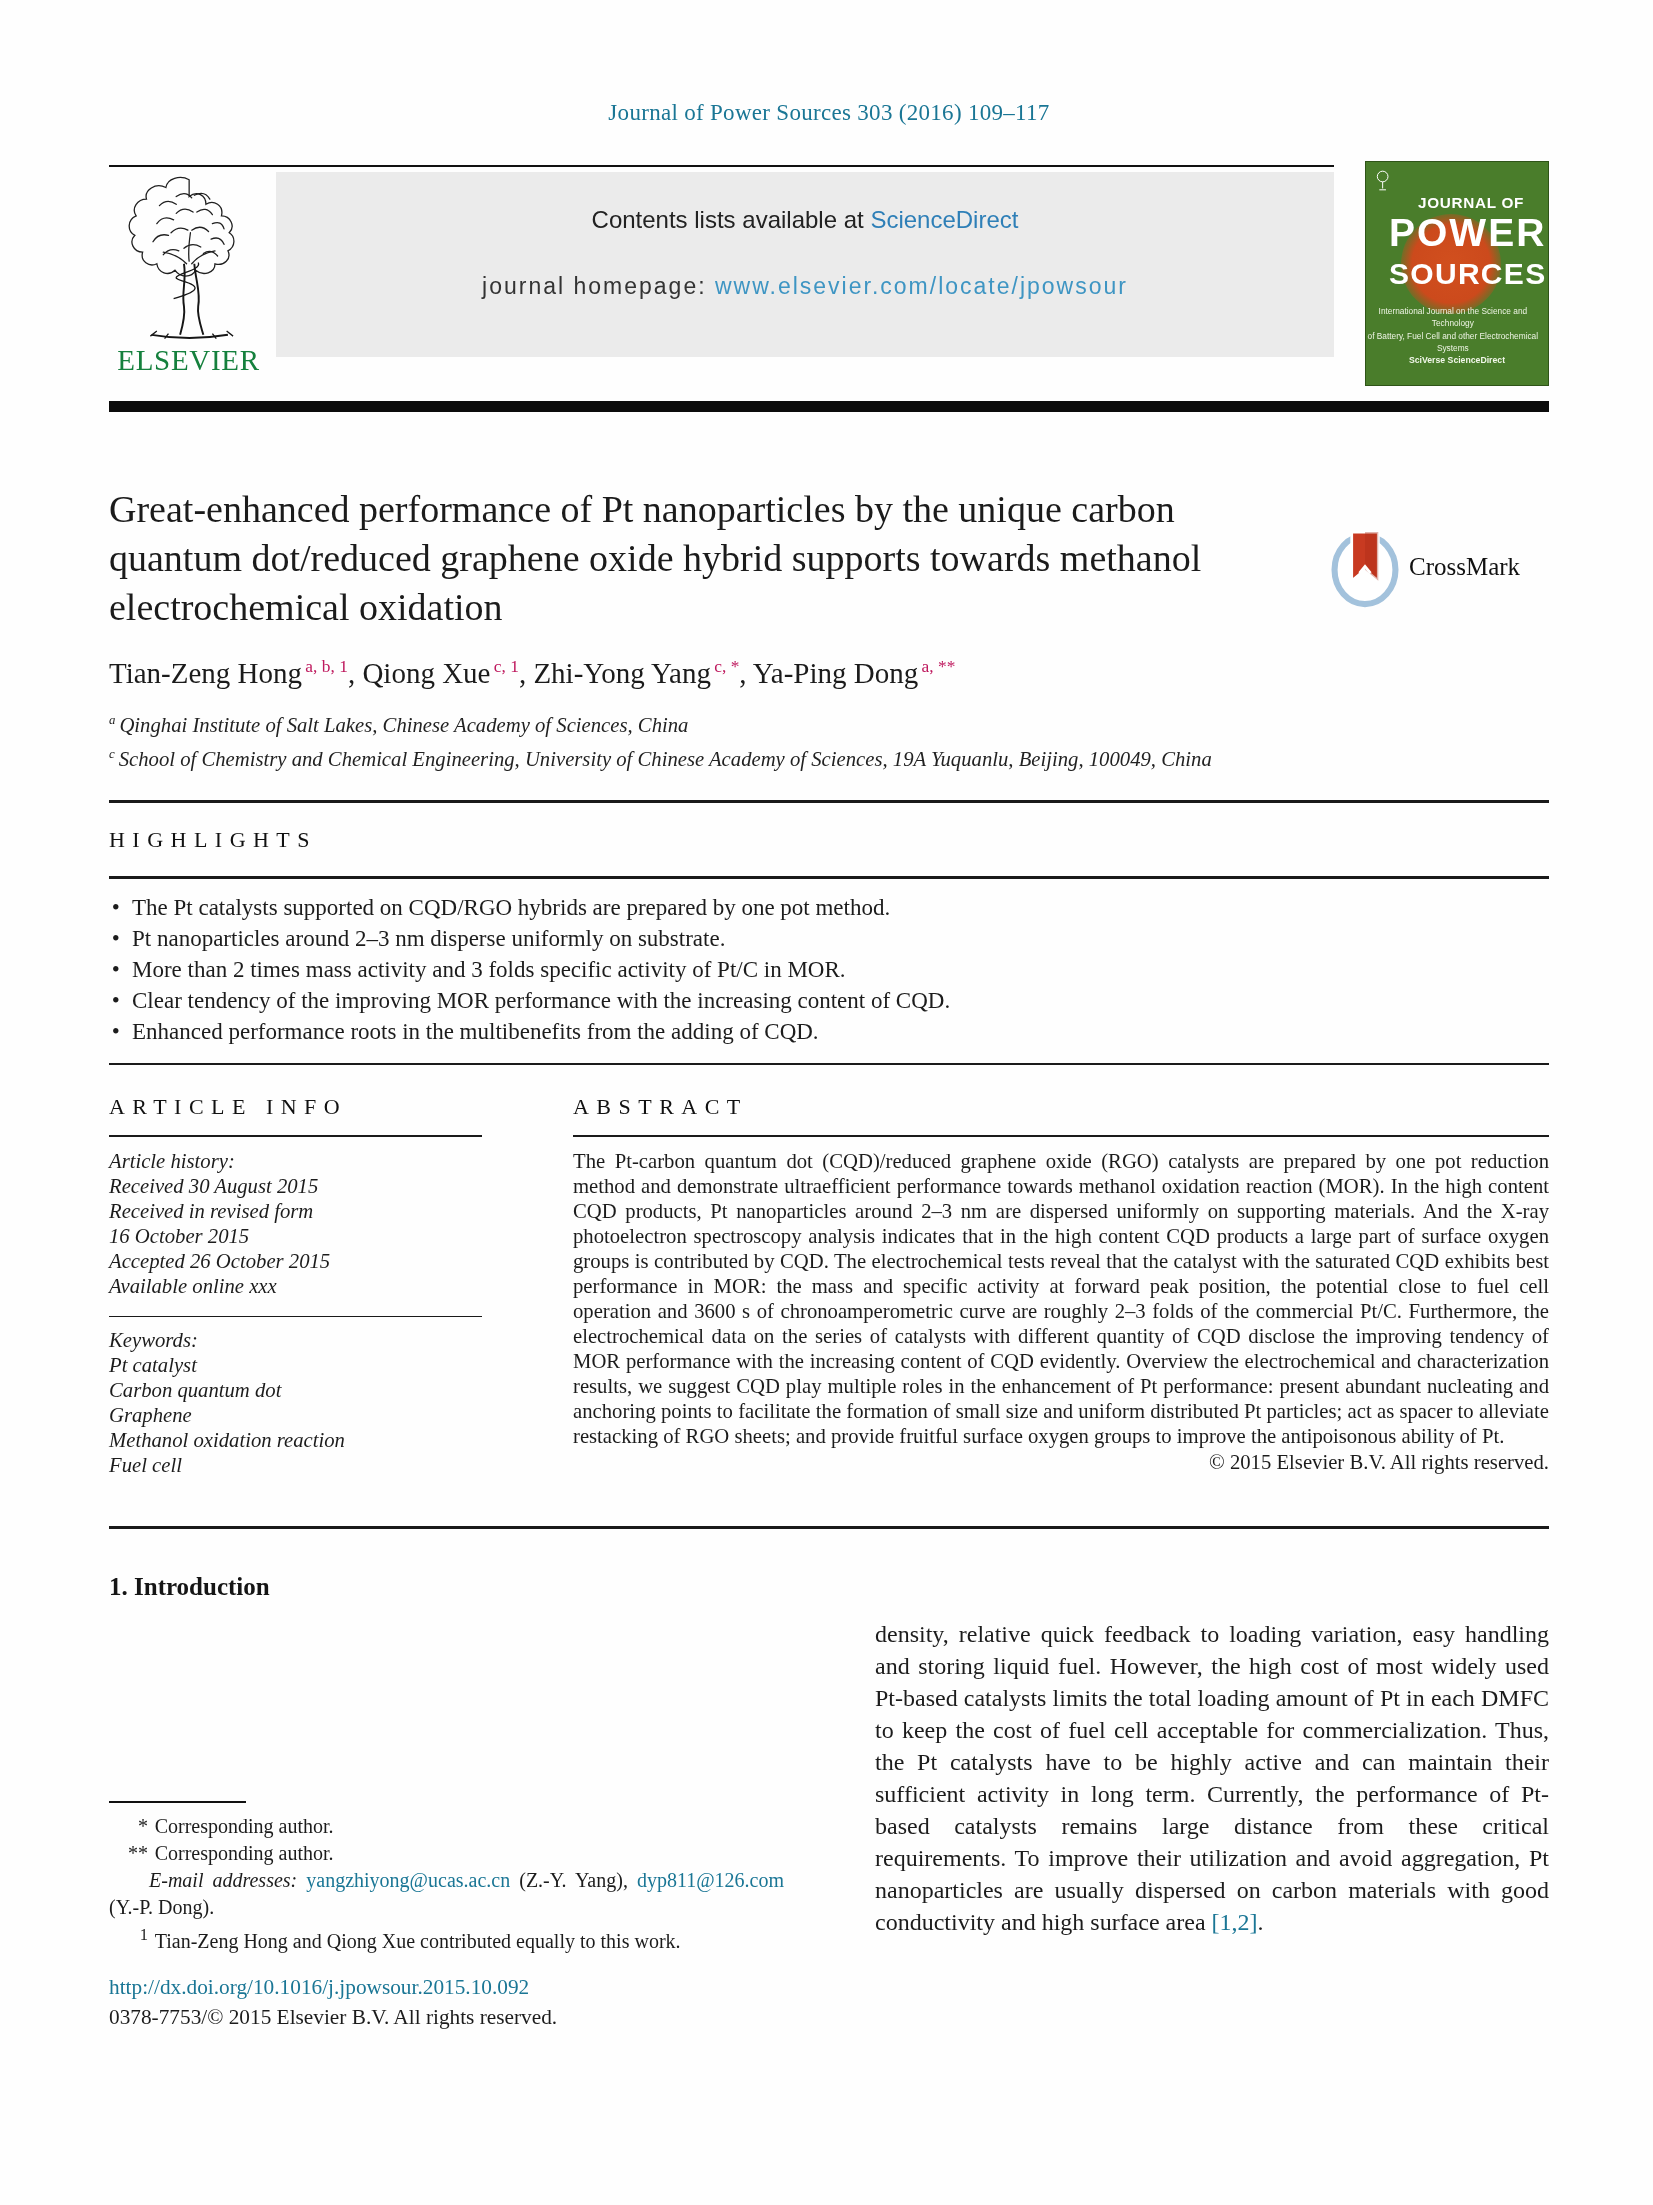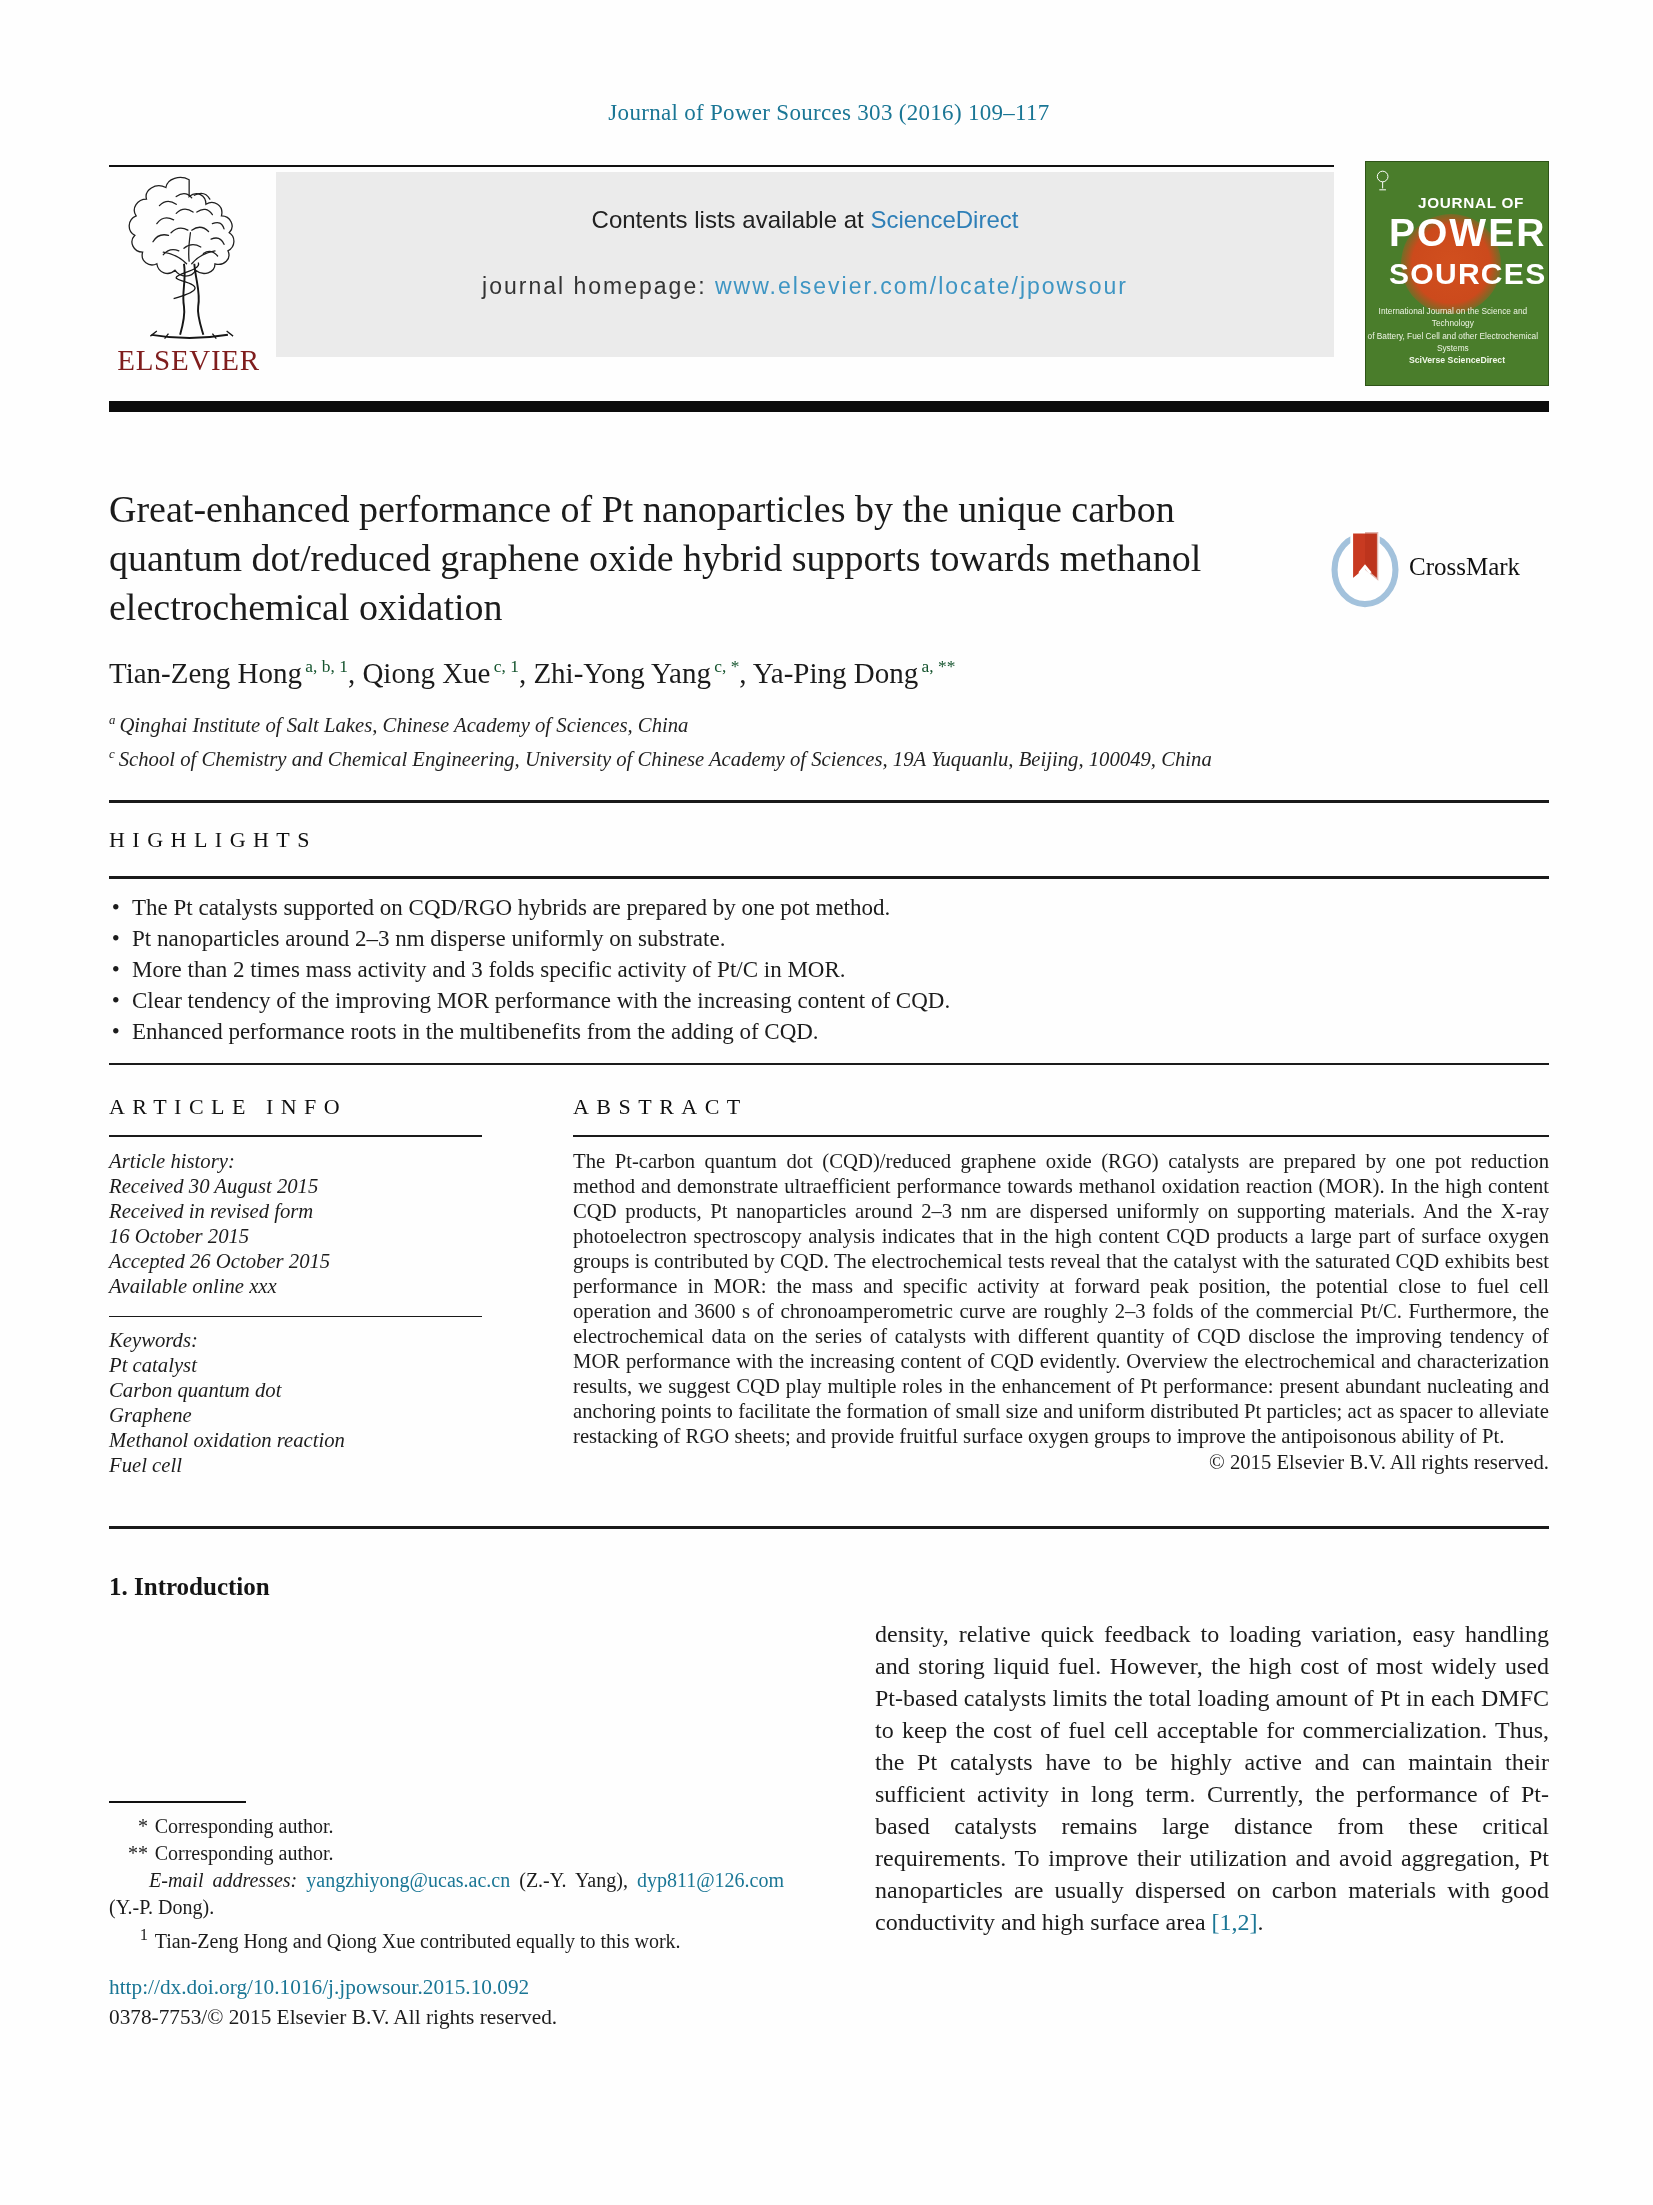--- a/index.html
+++ b/index.html
@@ -7,21 +7,21 @@
         font-family:"Liberation Serif", serif;color:#161616;}
   .inner{margin:0 105px 0 109px;}
 
   
   .citation{padding-top:100px;text-align:center;font-size:23px;color:#1a7695;letter-spacing:0.3px;}
 
   
   .header-row{display:flex;margin-top:39px;align-items:flex-start;}
   .header-main{flex:1;border-top:2.7px solid #111;display:flex;padding-top:5.3px;}
   .logo-col{width:159px;text-align:center;}
-  .elsevier-word{font-size:29px;color:#7f1d1d;letter-spacing:0.7px;margin-top:1.3px;font-family:"Liberation Serif",serif;}
+  .elsevier-word{font-size:29px;color:#15803d;letter-spacing:0.7px;margin-top:1.3px;font-family:"Liberation Serif",serif;}
   .gray-box{flex:1;background:#ebebeb;margin-left:8px;height:185px;text-align:center;padding-top:34px;box-sizing:border-box;}
   .contents-line{font-family:"Liberation Sans",sans-serif;font-size:24px;color:#222;}
   .journal-title{font-size:43px;color:#1c1c1c;margin-top:32px;letter-spacing:0.7px;}
   .homepage-line{font-family:"Liberation Sans",sans-serif;font-size:23px;color:#333;letter-spacing:2px;margin-top:39px;}
   .link-blue{color:#2e7fb7;text-decoration:none;cursor:pointer;}
   .link-light{color:#3e95c3;text-decoration:none;cursor:pointer;}
   .teal{color:#1a7695;text-decoration:none;cursor:pointer;}
 
   
   .cover{position:relative;width:184px;height:225px;background:#4a7d2b;margin-left:31px;top:-4px;
@@ -40,21 +40,21 @@
   .thick-bar{height:11.3px;background:#0c0c0c;margin-top:10.7px;}
 
   
   .title-row{display:flex;margin-top:73px;}
   .paper-title{flex:1;margin:0;padding-right:47px;font-weight:normal;font-size:38px;line-height:49px;color:#1b1b1b;}
   .crossmark{width:220px;display:flex;align-items:center;margin-top:17.3px;}
   .crossmark-label{font-size:25px;color:#111;margin-left:8px;}
 
   
   .authors{margin-top:24px;font-size:29px;color:#1b1b1b;}
-  .authors sup{font-size:60%;color:#14532d;margin-left:3.3px;}
+  .authors sup{font-size:60%;color:#be185d;margin-left:3.3px;}
   .affiliations{margin-top:16px;}
   .affil{font-style:italic;font-size:20.7px;line-height:29px;color:#222;}
   .affil sup{font-size:62%;margin-right:4px;}
 
   
   .rule{height:2.7px;background:#1a1a1a;}
   .rule.thin{height:2px;}
   .rule.r1{margin-top:27px;}
   .rule.r2{margin-top:23px;}
   .rule.r3{margin-top:16px;}

